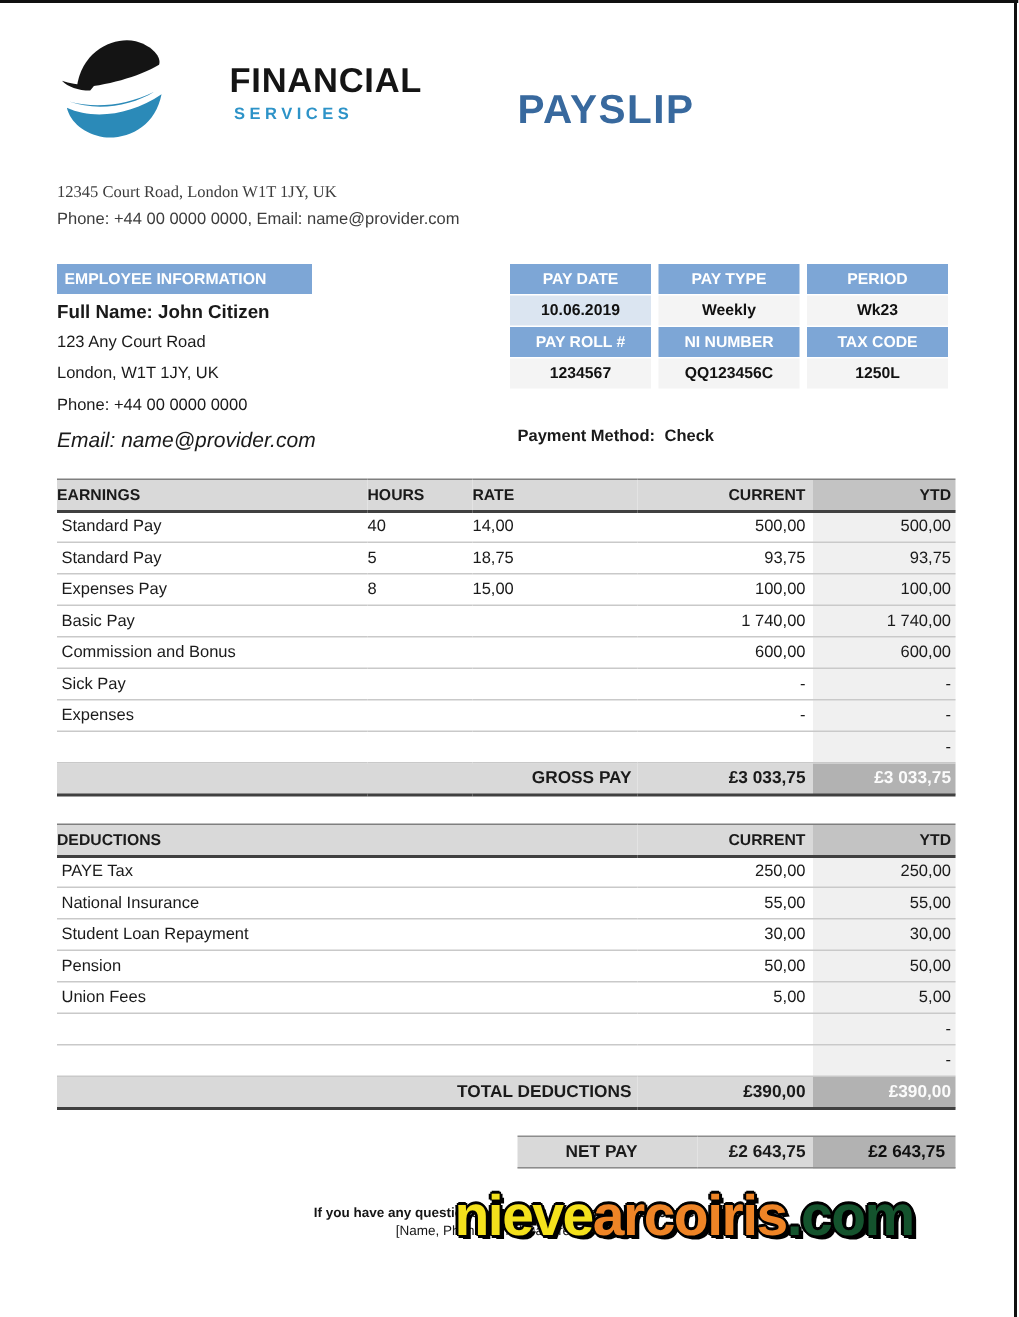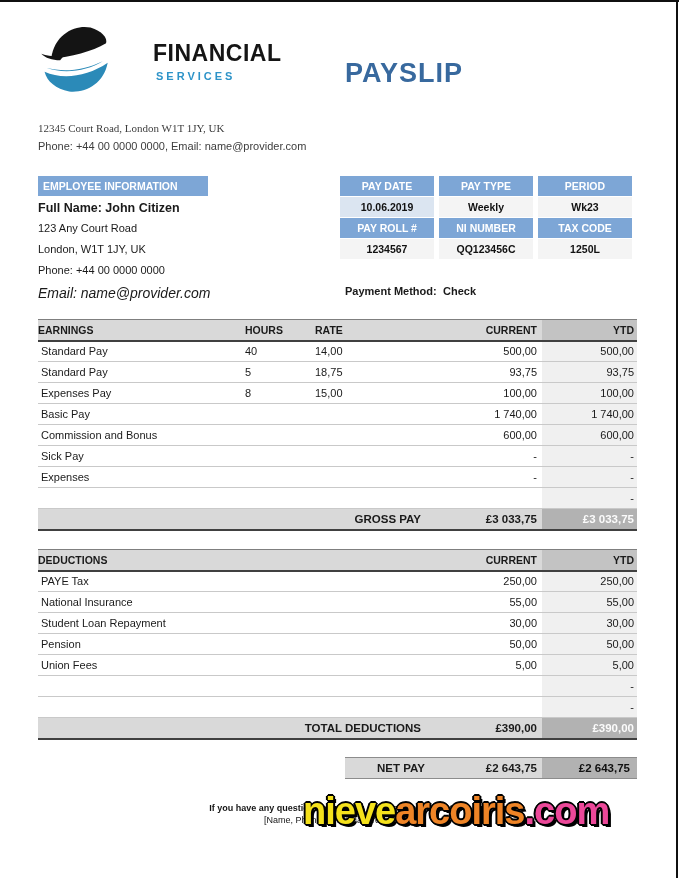--- a/index.html
+++ b/index.html
@@ -69,21 +69,21 @@
   .footer .f1 { font-weight:bold; }
   .footer .f2 { margin-top:2px; }
 
   
   .watermark { position:absolute; left:303px; top:790px; font-size:38px; font-weight:bold;
     letter-spacing:-1px; white-space:nowrap; z-index:5;
     text-shadow:2px 0 0 #000,-2px 0 0 #000,0 2px 0 #000,0 -2px 0 #000,
                 1px 1px 0 #000,-1px -1px 0 #000,1px -1px 0 #000,-1px 1px 0 #000,3px 3px 0 #000; }
   .wm-1 { color:#f4e11c; }
   .wm-2 { color:#ee8426; }
-  .wm-3 { color:#ec4899; }
+  .wm-3 { color:#14532d; }
 </style>
 </head>
 <body>
 
 <div class="page">
   <div class="edge-top"></div>
   <div class="edge-right"></div>
 
   <div class="logo-wrap">
     <svg class="logo-mark" width="82" height="84" viewBox="0 0 100 100">

